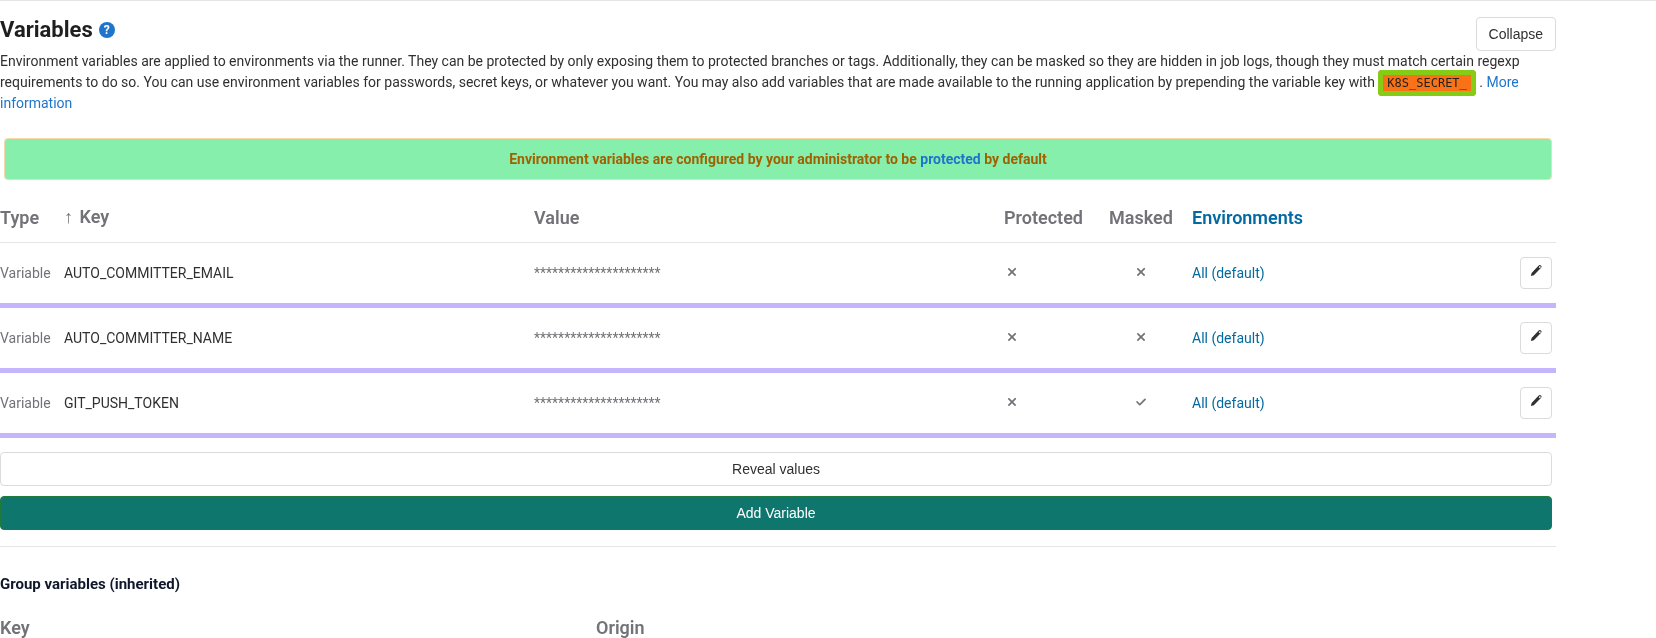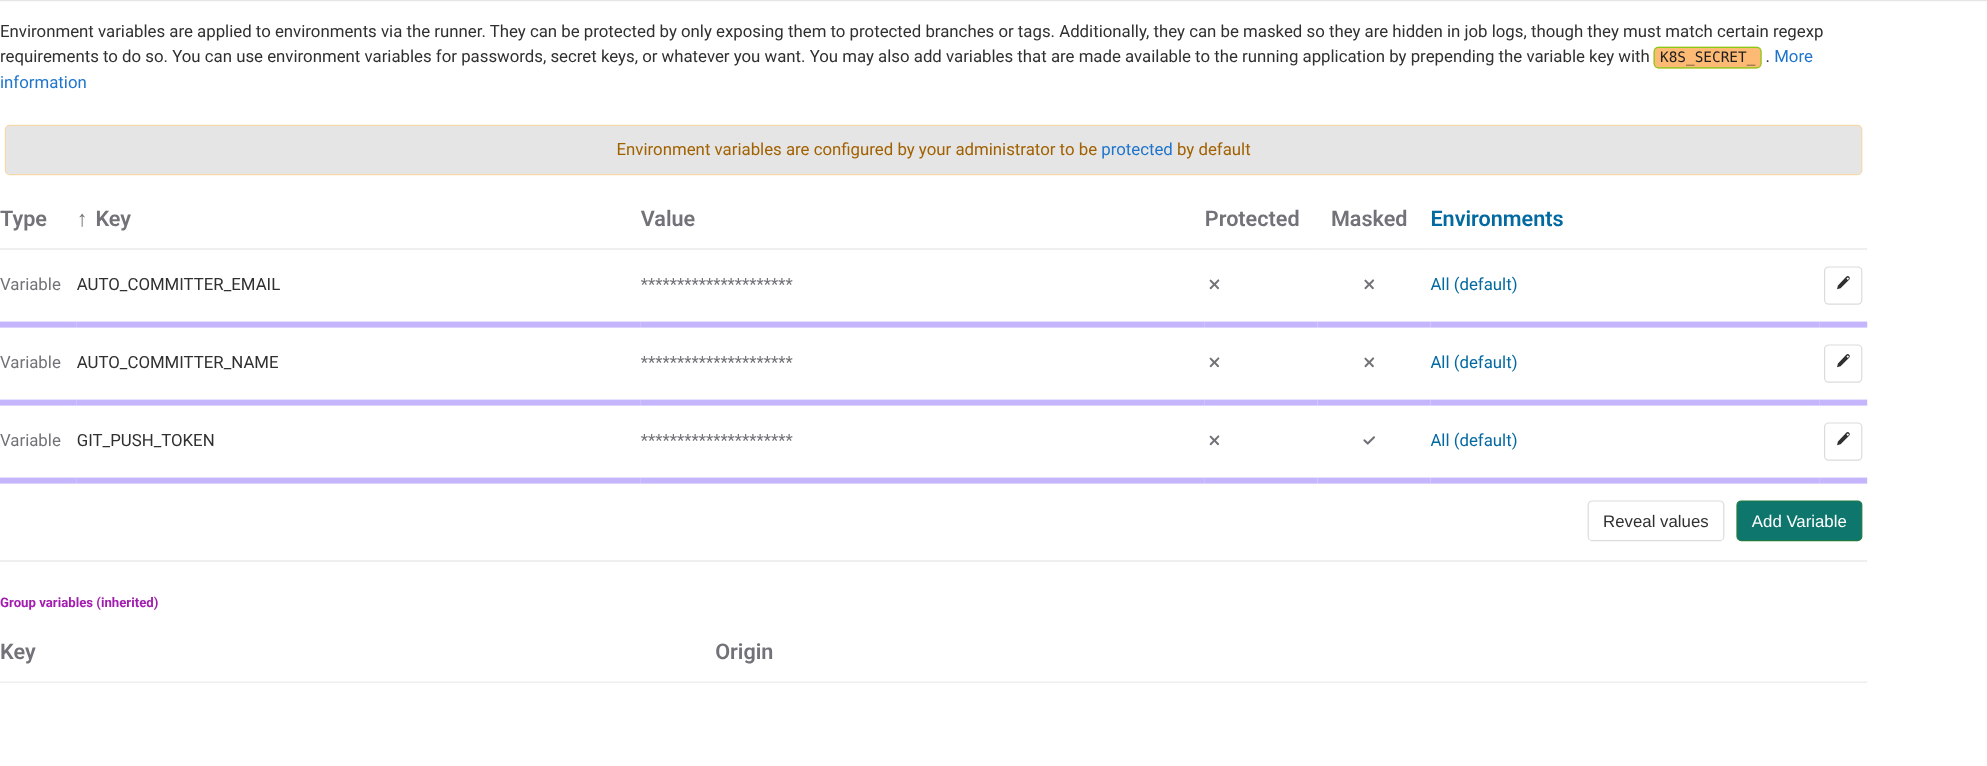--- a/index.html
+++ b/index.html
@@ -63,37 +63,38 @@
     border-color: #1f7a3e;
     color: #fff;
   }
   .description {
     color: #303030;
     line-height: 1.5;
     margin: 0 0 8px 0;
     max-width: 1560px;
   }
   code {
-    background: #fdba74;
-    border: 1px solid #84cc16;
+    background: #f97316;
+    border: 5px solid #84cc16;
     border-radius: 4px;
     padding: 1px 4px;
     font-family: Menlo, Monaco, Consolas, monospace;
     font-size: 12px;
     color: #1f1f1f;
   }
   a.link { color: #1f75cb; text-decoration: none; }
   .alert {
     border: 1px solid #f5d9a8;
-    background: #e5e5e5;
+    background: #86efac;
     border-radius: 4px;
     padding: 12px 16px;
     text-align: center;
     margin: 24px 4px 12px 4px;
     color: #a16100;
+    font-weight: bold;
   }
   .alert a { color: #1f75cb; text-decoration: none; }
   table {
     width: 100%;
     border-collapse: collapse;
   }
   th, td {
     text-align: left;
     padding: 14px 8px 14px 0;
     vertical-align: middle;
@@ -120,38 +121,50 @@
     height: 16px;
     color: #737278;
   }
   .sort-arrow { color: #737278; margin-right: 2px; }
   .table-actions {
     display: flex;
     justify-content: flex-end;
     gap: 10px;
     padding: 14px 4px 16px 0;
     border-bottom: 1px solid #e5e5e5;
+    flex-direction: column;
   }
   .section-sub {
     margin-top: 28px;
   }
   .section-sub h3 {
-    font-size: 11px;
+    font-size: 15px;
     font-weight: 700;
     margin: 0 0 6px 0;
-    color: #a21caf;
+    color: #0f172a;
   }
   .group-table th { padding-top: 18px; }
   .variables-table { margin-right: 4px; }
   .right-col { margin-right: 100px; }
 </style>
 </head>
 <body>
 
 <div class="container">
+  <div class="header-row">
+    <div>
+      <h2>
+        <span>Variables</span>
+        <span class="help-icon">?</span>
+      </h2>
+    </div>
+    <div class="right-col">
+      <button class="btn">Collapse</button>
+    </div>
+  </div>
 
   <p class="description">
     <span>Environment variables are applied to environments via the runner. They can be protected by only exposing them to protected branches or tags. Additionally, they can be masked so they are hidden in job logs, though they must match certain regexp requirements to do so. You can use environment variables for passwords, secret keys, or whatever you want. You may also add variables that are made available to the running application by prepending the variable key with </span>
     <code>K8S_SECRET_</code>
     <span>. </span>
     <a href="#" class="link">More information</a>
   </p>
 
   <div style="padding-right:100px;">
     <div class="alert">

